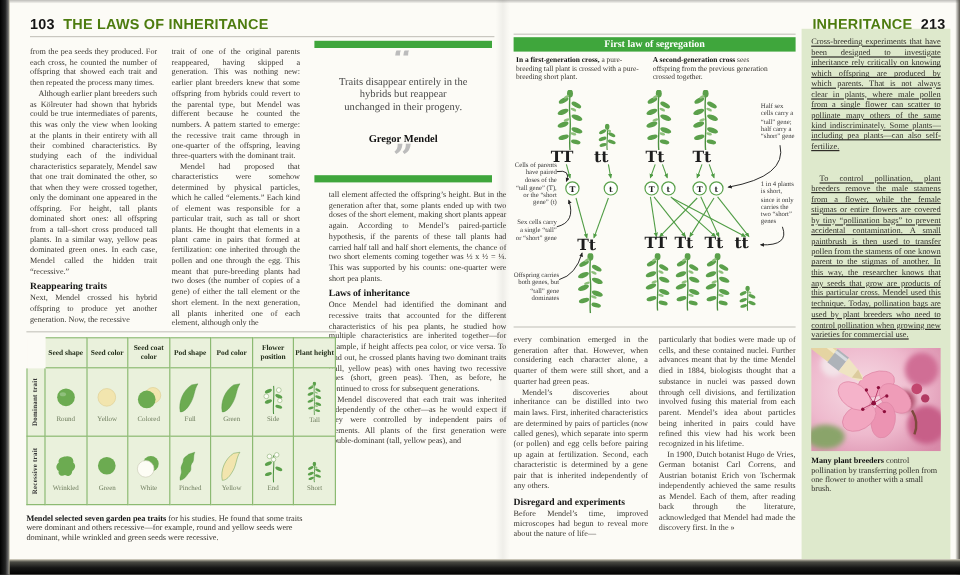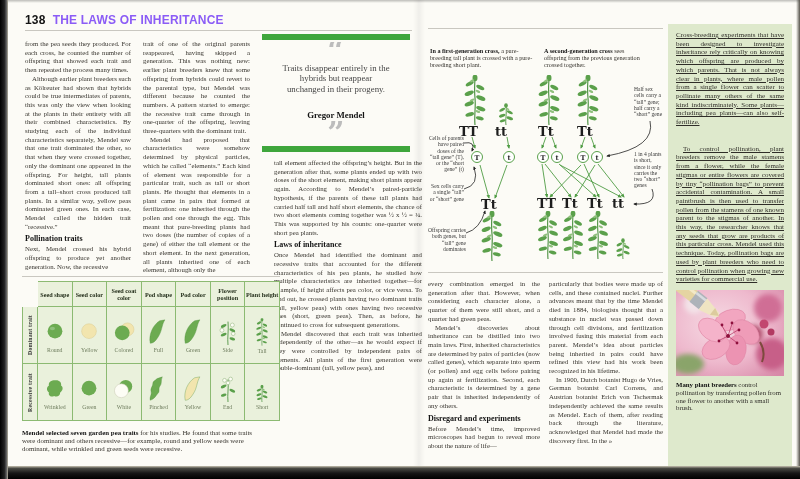--- a/index.html
+++ b/index.html
@@ -17,21 +17,21 @@
      background:linear-gradient(to bottom,rgba(0,0,0,0.25),rgba(0,0,0,0));z-index:48;}
   .gutter{position:absolute;top:0;bottom:13px;left:413px;width:12px;
      background:linear-gradient(to right,rgba(0,0,0,0),rgba(0,0,0,0.05),rgba(0,0,0,0));z-index:1;}
 
   .abs{position:absolute;}
   .rule{position:absolute;height:1px;background:#c9c7c0;}
 
   
   .rh{font-family:"Liberation Sans",sans-serif;font-weight:bold;font-size:12px;
       letter-spacing:0.2px;white-space:nowrap;}
-  .rh .num{color:#141414;} .rh .title{color:#8b5cf6;}
+  .rh .num{color:#141414;} .rh .title{color:#4d7c0f;}
 
   
   .col{font-size:6.8px;line-height:8.7px;color:#37342e;text-align:justify;overflow:hidden;}
   .col p{margin:0;}
   .col p.ind{text-indent:7px;}
   .col h3{font-size:8px;line-height:10px;margin:3px 0 1px 0;color:#141414;
           font-family:"Liberation Serif",serif;}
 
   
   .bar{position:absolute;height:6px;background:#3fa63c;}
@@ -155,29 +155,29 @@
           <circle cx="18" cy="5.5" r="2.2"></circle>
           <circle cx="15" cy="10" r="2.1"></circle>
       </g>
     </symbol>
   </defs>
 </svg>
 
 <div class="page">
 
   <div class="abs rh" style="left:25px;top:13px;">
-    <span class="num">138</span>&nbsp;
+    <span class="num">103</span>&nbsp;
     <span class="title">THE LAWS OF INHERITANCE</span>
   </div>
   <div class="rule" style="left:25px;top:30px;width:387px;"></div>
 
   <div class="abs col" style="left:25px;top:40px;width:106px;height:233px;">
     <p>from the pea seeds they produced. For each cross, he counted the number of offspring that showed each trait and then repeated the process many times.</p>
     <p class="ind">Although earlier plant breeders such as Kölreuter had shown that hybrids could be true intermediates of parents, this was only the view when looking at the plants in their entirety with all their combined characteristics. By studying each of the individual characteristics separately, Mendel saw that one trait dominated the other, so that when they were crossed together, only the dominant one appeared in the offspring. For height, tall plants dominated short ones: all offspring from a tall–short cross produced tall plants. In a similar way, yellow peas dominated green ones. In each case, Mendel called the hidden trait “recessive.”</p>
-    <h3>Pollination traits</h3>
+    <h3>Reappearing traits</h3>
     <p>Next, Mendel crossed his hybrid offspring to produce yet another generation. Now, the recessive</p>
   </div>
 
   <div class="abs col" style="left:143px;top:40px;width:107px;height:233px;">
     <p>trait of one of the original parents reappeared, having skipped a generation. This was nothing new: earlier plant breeders knew that some offspring from hybrids could revert to the parental type, but Mendel was different because he counted the numbers. A pattern started to emerge: the recessive trait came through in one-quarter of the offspring, leaving three-quarters with the dominant trait.</p>
     <p class="ind">Mendel had proposed that characteristics were somehow determined by physical particles, which he called “elements.” Each kind of element was responsible for a particular trait, such as tall or short plants. He thought that elements in a plant came in pairs that formed at fertilization: one inherited through the pollen and one through the egg. This meant that pure-breeding plants had two doses (the number of copies of a gene) of either the tall element or the short element. In the next generation, all plants inherited one of each element, although only the</p>
   </div>
 
   <div class="bar" style="left:262px;top:34px;width:148px;"></div>
   <div class="abs quote-wrap" style="left:262px;top:42px;width:148px;height:103px;">
@@ -315,23 +315,28 @@
         <div class="tlabel">Short</div>
           </td>
     </tr>
   </tbody>
     </table>
 
   <div class="abs figcap" style="left:22px;top:429px;width:238px;">
     <b>Mendel selected seven garden pea traits</b><span> for his studies. He found that some traits were dominant and others recessive—for example, round and yellow seeds were dominant, while wrinkled and green seeds were recessive.</span>
   </div>
 
+  <div class="abs rh" style="right:12px;top:13px;text-align:right;">
+    <span class="title">INHERITANCE</span>&nbsp;
+    <span class="num">213</span>
+  </div>
   <div class="rule" style="left:428px;top:28px;width:235px;"></div>
 
   <div class="panel">
+    <div class="tbar">First law of segregation</div>
     <div class="intro" style="left:2px;top:16px;width:106px;">
       <b>In a first-generation cross,</b><span> a pure-breeding tall plant is crossed with a pure-breeding short plant.</span>
     </div>
     <div class="intro" style="left:116px;top:16px;width:104px;">
       <b>A second-generation cross</b><span> sees offspring from the previous generation crossed together.</span>
     </div>
 
     <svg width="235" height="233" style="position:absolute;left:0;top:0;">
       <defs>
         <marker id="mG" markerWidth="5" markerHeight="5" refX="3.5" refY="2" orient="auto">

